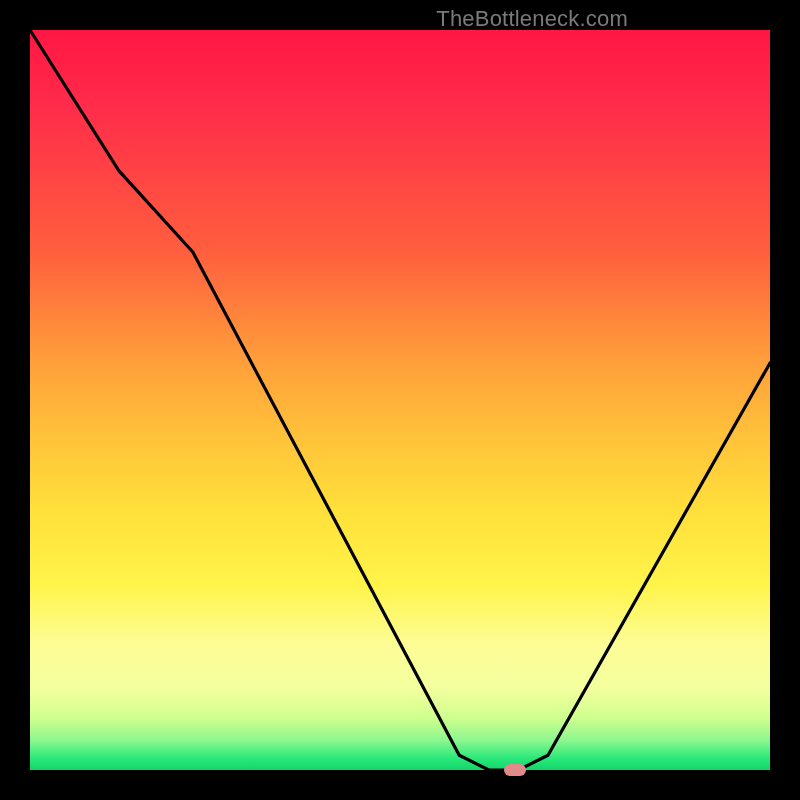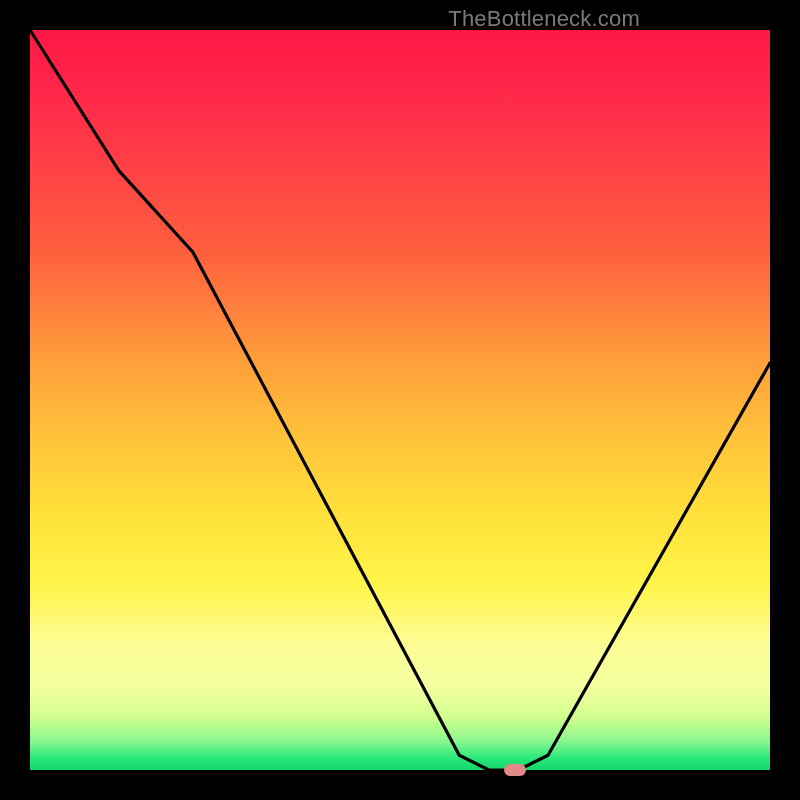--- a/index.html
+++ b/index.html
@@ -9,21 +9,20 @@
     height: 800px;
     background: #000;
     overflow: hidden;
     font-family: Arial, Helvetica, sans-serif;
   }
   .frame {
     position: relative;
     width: 652px;
     height: 800px;
     background: #000;
-    padding-left: 12px;
   }
   .plot-area {
     position: absolute;
     left: 30px;
     top: 30px;
     width: 740px;
     height: 740px;
     
     background: linear-gradient(
       to bottom,

